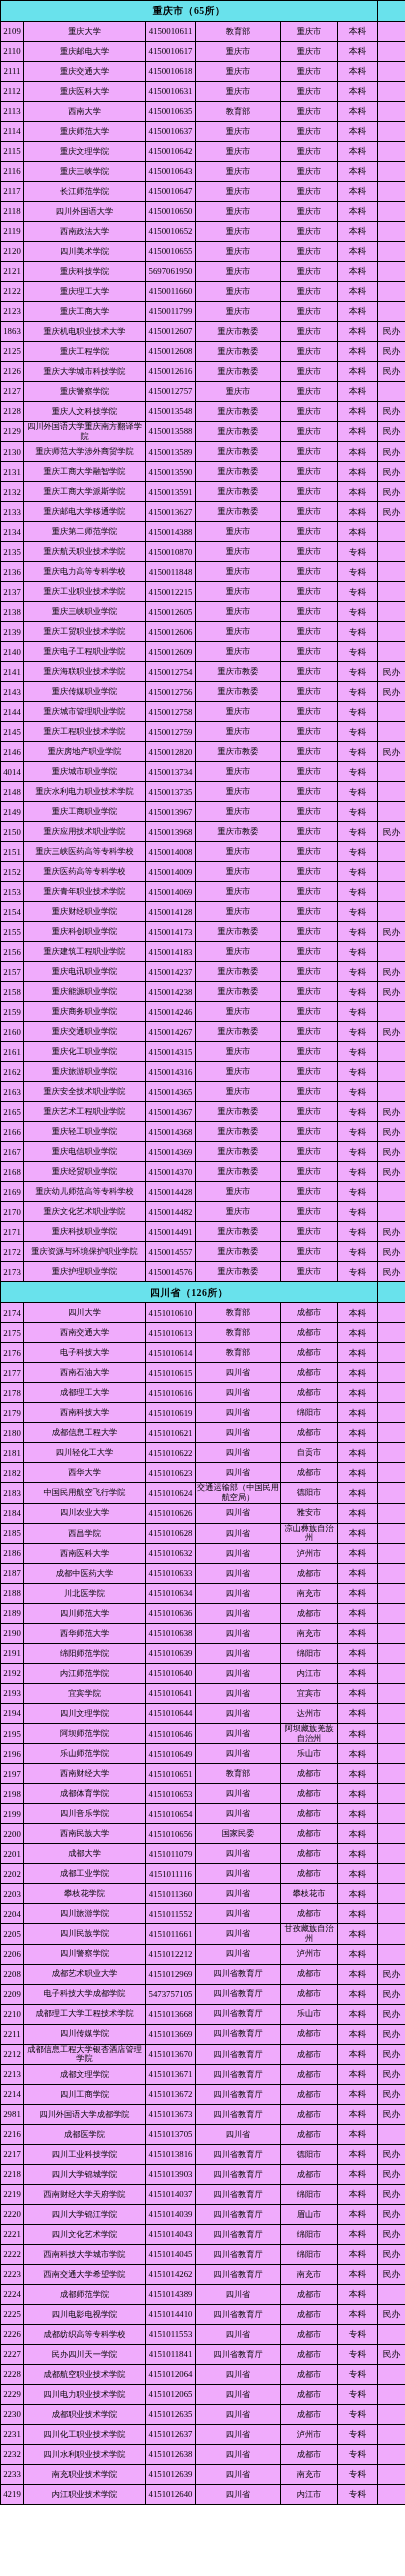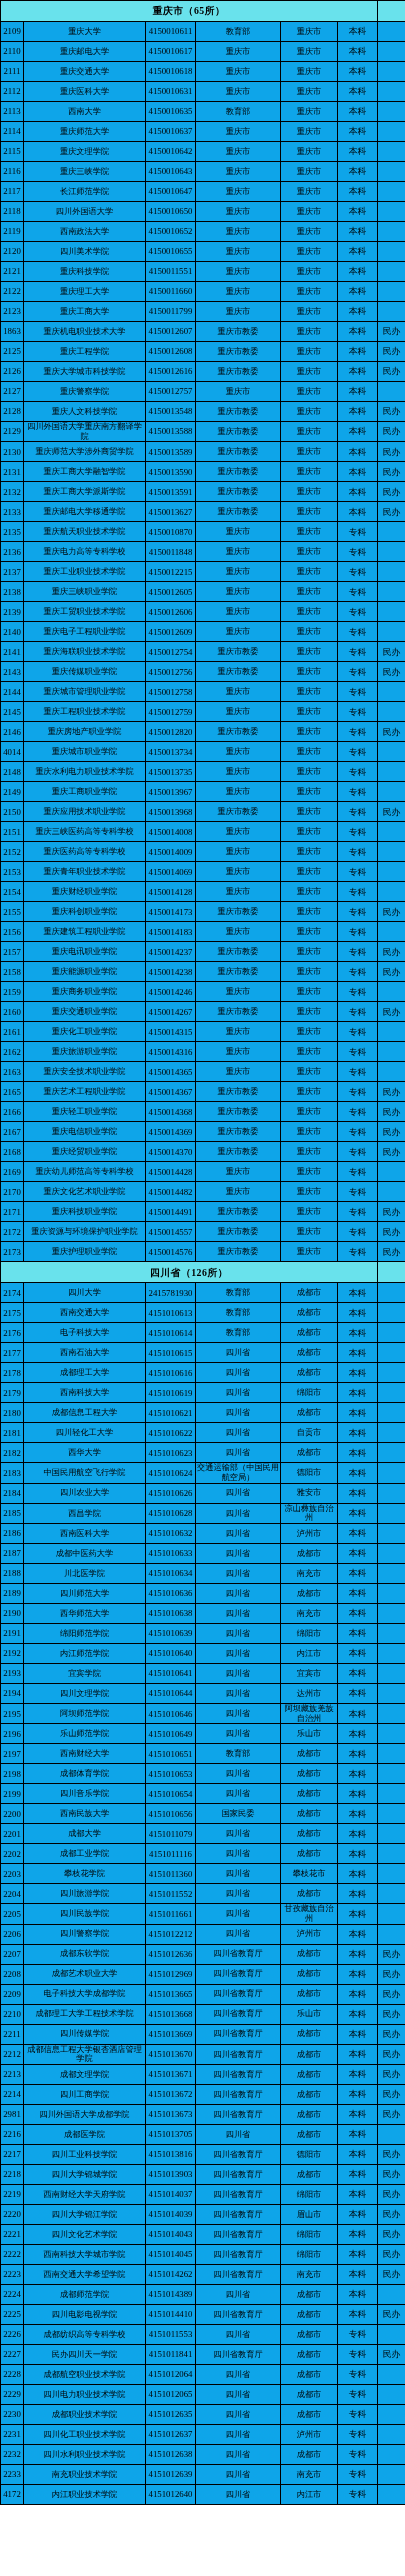--- a/index.html
+++ b/index.html
@@ -1,17 +1,17 @@
 <!DOCTYPE html>
 <html style="font-size:8.2px"><head>
 <meta charset="utf-8">
 <style>
   html,body{margin:0;padding:0;background:#ffffff;}
   body{width:405px;color:#000;font-family:"Liberation Serif","DejaVu Serif",serif;}
-  table.uni-table{border-collapse:collapse;width:405px;table-layout:fixed;background:#0ea5e9;}
+  table.uni-table{border-collapse:collapse;width:405px;table-layout:fixed;background:#f0abfc;}
   table.uni-table{border:1px solid #000;}
   table.uni-table td{
     border:0.5px solid #000;
     border-top-width:1px;
     border-bottom-width:1px;
     text-align:center;
     vertical-align:middle;
     padding:0 1px;
     height:19px;
     font-size:8.8px;
@@ -151,21 +151,21 @@
         <td class="cell-school-name">四川美术学院</td>
         <td class="cell-code">4150010655</td>
         <td class="cell-department">重庆市</td>
         <td class="cell-city">重庆市</td>
         <td class="cell-level">本科</td>
         <td class="cell-note"></td>
       </tr>
       <tr>
         <td class="cell-index">2121</td>
         <td class="cell-school-name">重庆科技学院</td>
-        <td class="cell-code">4150011551</td>
+        <td class="cell-code">5697061950</td>
         <td class="cell-department">重庆市</td>
         <td class="cell-city">重庆市</td>
         <td class="cell-level">本科</td>
         <td class="cell-note"></td>
       </tr>
       <tr>
         <td class="cell-index">2122</td>
         <td class="cell-school-name">重庆理工大学</td>
         <td class="cell-code">4150011660</td>
         <td class="cell-department">重庆市</td>
@@ -266,20 +266,29 @@
       <tr>
         <td class="cell-index">2133</td>
         <td class="cell-school-name">重庆邮电大学移通学院</td>
         <td class="cell-code">4150013627</td>
         <td class="cell-department">重庆市教委</td>
         <td class="cell-city">重庆市</td>
         <td class="cell-level">本科</td>
         <td class="cell-note">民办</td>
       </tr>
       <tr>
+        <td class="cell-index">2134</td>
+        <td class="cell-school-name">重庆第二师范学院</td>
+        <td class="cell-code">4150014388</td>
+        <td class="cell-department">重庆市</td>
+        <td class="cell-city">重庆市</td>
+        <td class="cell-level">本科</td>
+        <td class="cell-note"></td>
+      </tr>
+      <tr>
         <td class="cell-index">2135</td>
         <td class="cell-school-name">重庆航天职业技术学院</td>
         <td class="cell-code">4150010870</td>
         <td class="cell-department">重庆市</td>
         <td class="cell-city">重庆市</td>
         <td class="cell-level">专科</td>
         <td class="cell-note"></td>
       </tr>
       <tr>
         <td class="cell-index">2136</td>
@@ -605,21 +614,21 @@
         <td class="cell-level">专科</td>
         <td class="cell-note">民办</td>
       </tr>
       <tr class="section-row">
         <td colspan="6" style="background: rgb(105, 226, 236);">四川省（126所）</td>
         <td style="background: rgb(105, 226, 236);"></td>
       </tr>
       <tr>
         <td class="cell-index">2174</td>
         <td class="cell-school-name">四川大学</td>
-        <td class="cell-code">2415781930</td>
+        <td class="cell-code">4151010610</td>
         <td class="cell-department">教育部</td>
         <td class="cell-city">成都市</td>
         <td class="cell-level">本科</td>
         <td class="cell-note"></td>
       </tr>
       <tr>
         <td class="cell-index">2175</td>
         <td class="cell-school-name">西南交通大学</td>
         <td class="cell-code">4151010613</td>
         <td class="cell-department">教育部</td>
@@ -900,41 +909,32 @@
       <tr>
         <td class="cell-index">2206</td>
         <td class="cell-school-name">四川警察学院</td>
         <td class="cell-code">4151012212</td>
         <td class="cell-department">四川省</td>
         <td class="cell-city">泸州市</td>
         <td class="cell-level">本科</td>
         <td class="cell-note"></td>
       </tr>
       <tr>
-        <td class="cell-index">2207</td>
-        <td class="cell-school-name">成都东软学院</td>
-        <td class="cell-code">4151012636</td>
-        <td class="cell-department">四川省教育厅</td>
-        <td class="cell-city">成都市</td>
-        <td class="cell-level">本科</td>
-        <td class="cell-note">民办</td>
-      </tr>
-      <tr>
         <td class="cell-index">2208</td>
         <td class="cell-school-name">成都艺术职业大学</td>
         <td class="cell-code">4151012969</td>
         <td class="cell-department">四川省教育厅</td>
         <td class="cell-city">成都市</td>
         <td class="cell-level">本科</td>
         <td class="cell-note">民办</td>
       </tr>
       <tr>
         <td class="cell-index">2209</td>
         <td class="cell-school-name">电子科技大学成都学院</td>
-        <td class="cell-code">4151013665</td>
+        <td class="cell-code">5473757105</td>
         <td class="cell-department">四川省教育厅</td>
         <td class="cell-city">成都市</td>
         <td class="cell-level">本科</td>
         <td class="cell-note">民办</td>
       </tr>
       <tr>
         <td class="cell-index">2210</td>
         <td class="cell-school-name">成都理工大学工程技术学院</td>
         <td class="cell-code">4151013668</td>
         <td class="cell-department">四川省教育厅</td>
@@ -1143,21 +1143,21 @@
       <tr>
         <td class="cell-index">2233</td>
         <td class="cell-school-name">南充职业技术学院</td>
         <td class="cell-code">4151012639</td>
         <td class="cell-department">四川省</td>
         <td class="cell-city">南充市</td>
         <td class="cell-level">专科</td>
         <td class="cell-note"></td>
       </tr>
       <tr>
-        <td class="cell-index">4172</td>
+        <td class="cell-index">4219</td>
         <td class="cell-school-name">内江职业技术学院</td>
         <td class="cell-code">4151012640</td>
         <td class="cell-department">四川省</td>
         <td class="cell-city">内江市</td>
         <td class="cell-level">专科</td>
         <td class="cell-note"></td>
       </tr>
     </tbody>
 </table>
 

